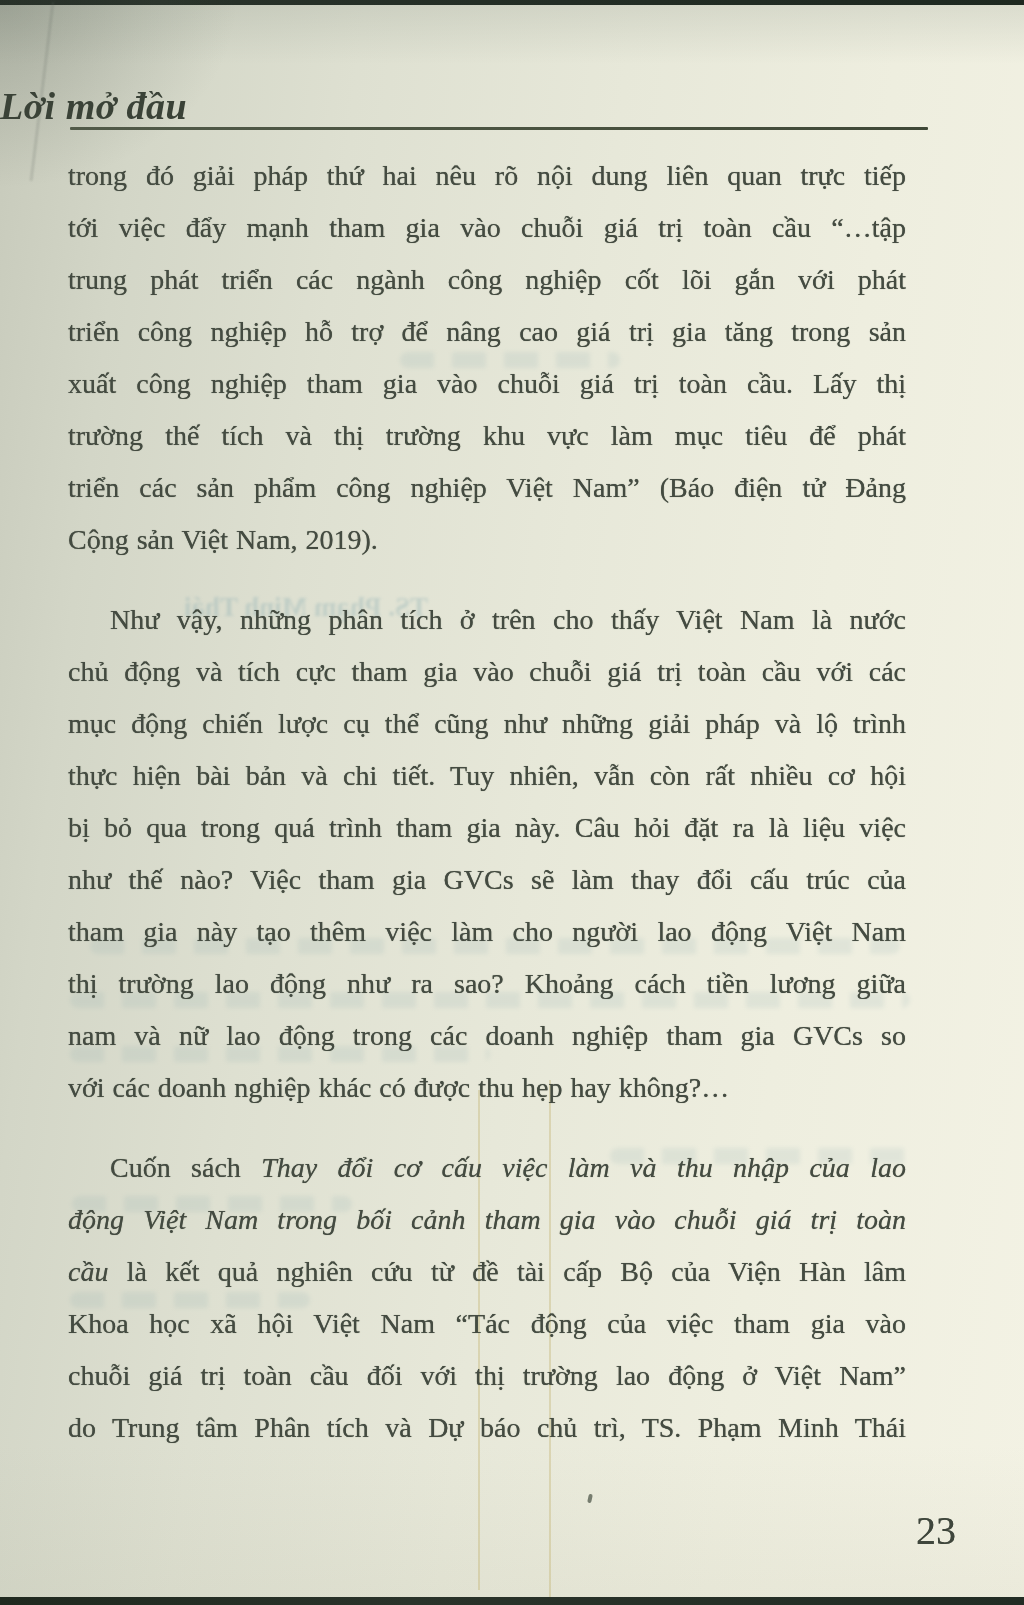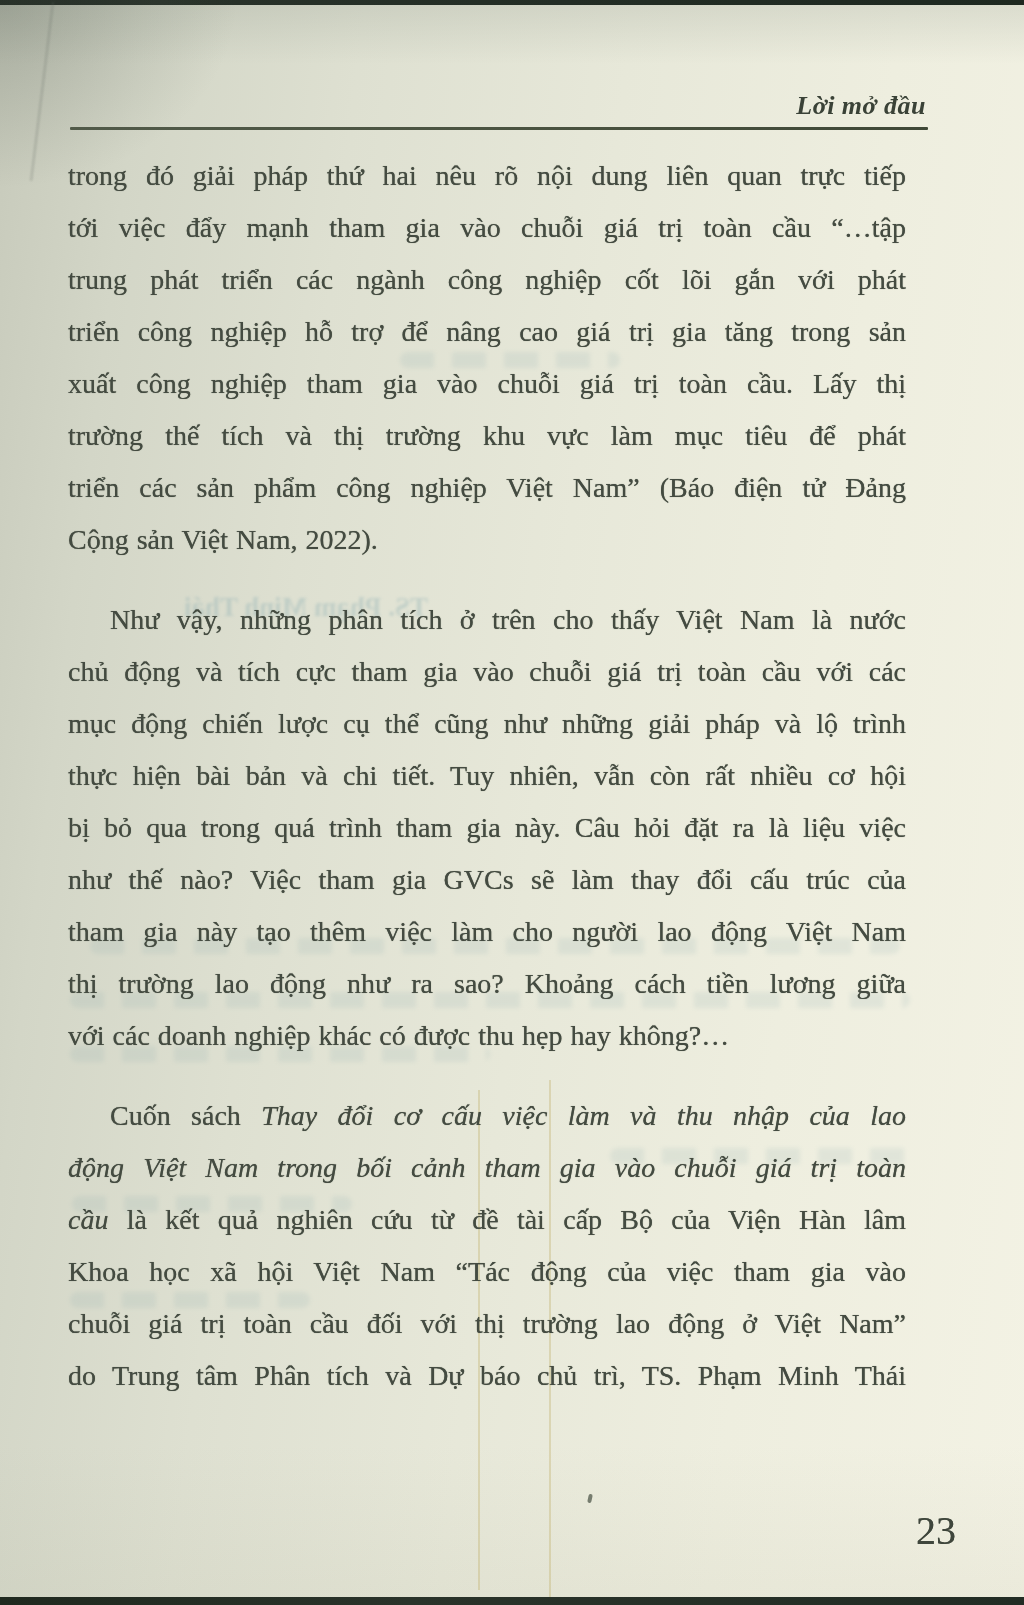--- a/index.html
+++ b/index.html
@@ -32,23 +32,23 @@
   }
   .crease {
     position: absolute; top: 2px; left: 52px; width: 2px; height: 180px;
     background: rgba(90,100,88,0.28);
     transform: rotate(7deg); transform-origin: top left;
     filter: blur(1px);
   }
   
   .running-header {
     position: absolute; top: 88px; left: 0; width: 926px;
-    text-align: right;
+    text-align: left;
     font-style: italic; font-weight: 700;
-    font-size: 26px; line-height: 36px;
+    font-size: 38px; line-height: 36px;
     color: #3a4237;
     letter-spacing: 0.5px;
   }
   .header-rule {
     position: absolute; top: 127px; left: 70px; width: 858px; height: 3px;
     background: linear-gradient(90deg, #515a49, #49523f 60%, #3f4837);
     border-radius: 1px;
   }
   
   .text-block {
@@ -136,31 +136,32 @@
 
   <div class="text-block">
       <div class="paragraph">
         <div class="line"><span>trong đó giải pháp thứ hai nêu rõ nội dung liên quan trực tiếp</span></div>
         <div class="line"><span>tới việc đẩy mạnh tham gia vào chuỗi giá trị toàn cầu “…tập</span></div>
         <div class="line"><span>trung phát triển các ngành công nghiệp cốt lõi gắn với phát</span></div>
         <div class="line"><span>triển công nghiệp hỗ trợ để nâng cao giá trị gia tăng trong sản</span></div>
         <div class="line"><span>xuất công nghiệp tham gia vào chuỗi giá trị toàn cầu. Lấy thị</span></div>
         <div class="line"><span>trường thế tích và thị trường khu vực làm mục tiêu để phát</span></div>
         <div class="line"><span>triển các sản phẩm công nghiệp Việt Nam” (Báo điện tử Đảng</span></div>
-        <div class="line lastline"><span>Cộng sản Việt Nam, 2022).</span></div>
+        <div class="line lastline"><span>Cộng sản Việt Nam, 2019).</span></div>
       </div>
       <div class="paragraph">
         <div class="line indent"><span>Như vậy, những phân tích ở trên cho thấy Việt Nam là nước</span></div>
         <div class="line"><span>chủ động và tích cực tham gia vào chuỗi giá trị toàn cầu với các</span></div>
         <div class="line"><span>mục động chiến lược cụ thể cũng như những giải pháp và lộ trình</span></div>
         <div class="line"><span>thực hiện bài bản và chi tiết. Tuy nhiên, vẫn còn rất nhiều cơ hội</span></div>
         <div class="line"><span>bị bỏ qua trong quá trình tham gia này. Câu hỏi đặt ra là liệu việc</span></div>
         <div class="line"><span>như thế nào? Việc tham gia GVCs sẽ làm thay đổi cấu trúc của</span></div>
         <div class="line"><span>tham gia này tạo thêm việc làm cho người lao động Việt Nam</span></div>
         <div class="line"><span>thị trường lao động như ra sao? Khoảng cách tiền lương giữa</span></div>
+        <div class="line"><span>nam và nữ lao động trong các doanh nghiệp tham gia GVCs so</span></div>
         <div class="line lastline"><span>với các doanh nghiệp khác có được thu hẹp hay không?…</span></div>
       </div>
       <div class="paragraph">
         <div class="line indent"><span>Cuốn sách </span><span class="italic">Thay đổi cơ cấu việc làm và thu nhập của lao</span></div>
         <div class="line"><span class="italic">động Việt Nam trong bối cảnh tham gia vào chuỗi giá trị toàn</span></div>
         <div class="line"><span class="italic">cầu</span><span> là kết quả nghiên cứu từ đề tài cấp Bộ của Viện Hàn lâm</span></div>
         <div class="line"><span>Khoa học xã hội Việt Nam “Tác động của việc tham gia vào</span></div>
         <div class="line"><span>chuỗi giá trị toàn cầu đối với thị trường lao động ở Việt Nam”</span></div>
         <div class="line"><span>do Trung tâm Phân tích và Dự báo chủ trì, TS. Phạm Minh Thái</span></div>
       </div>

